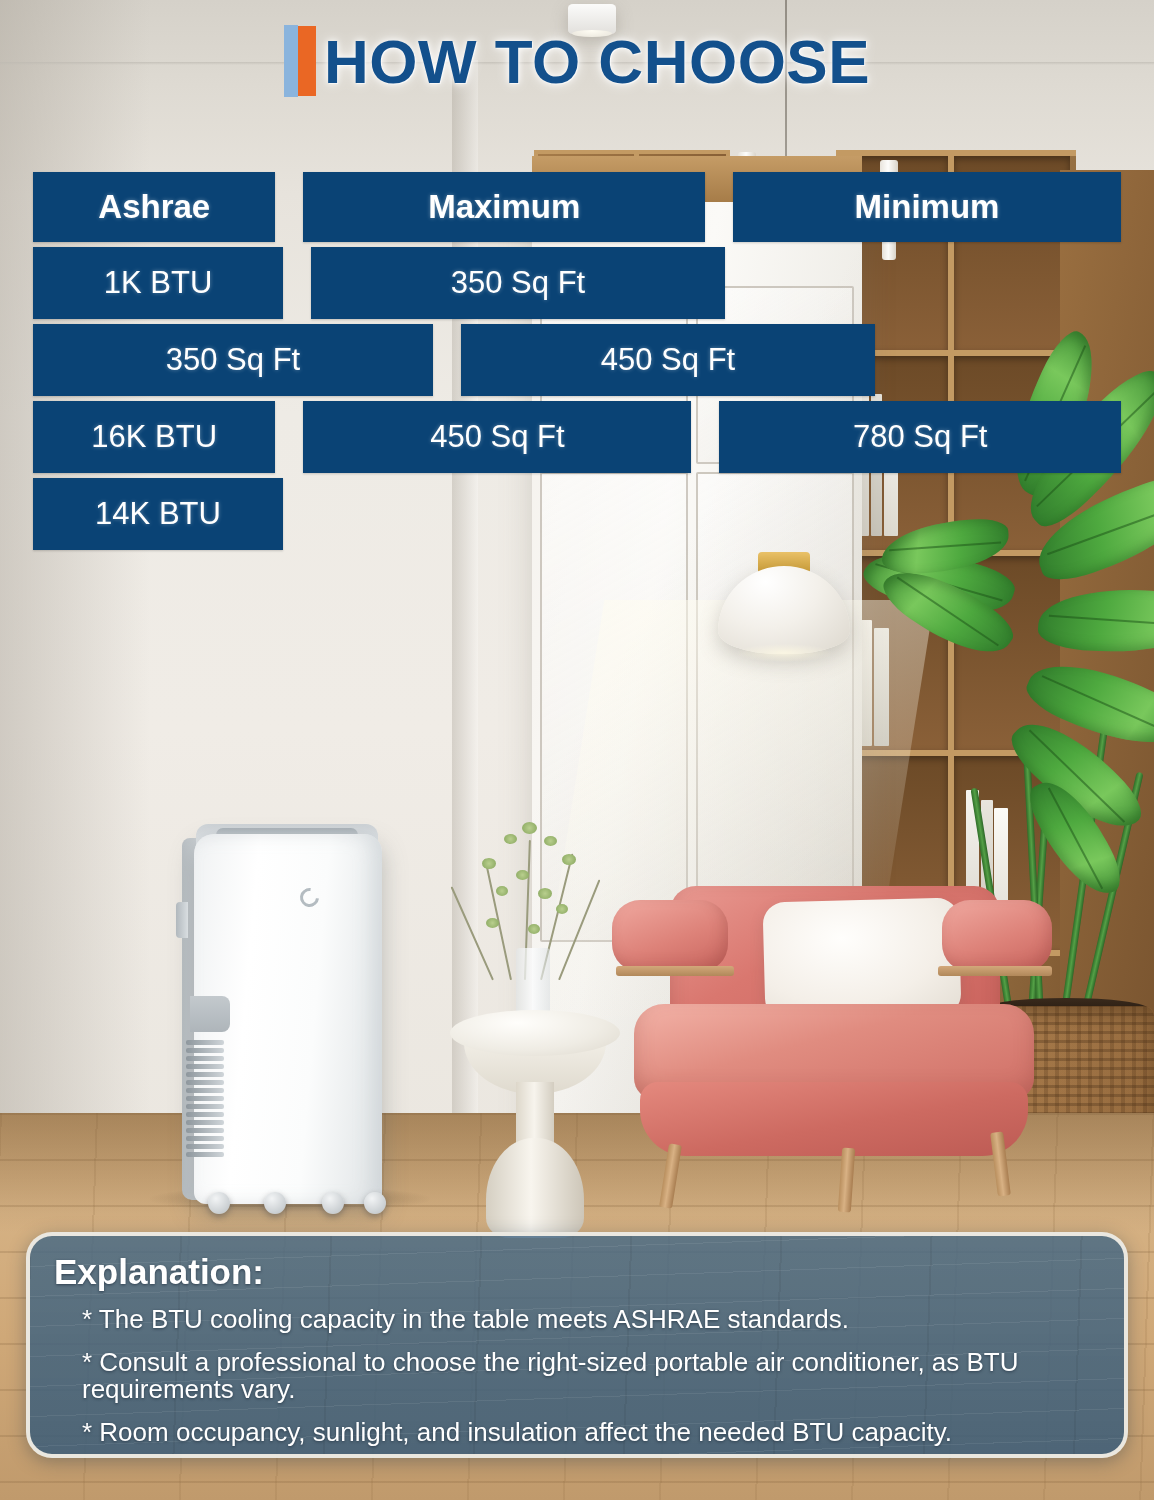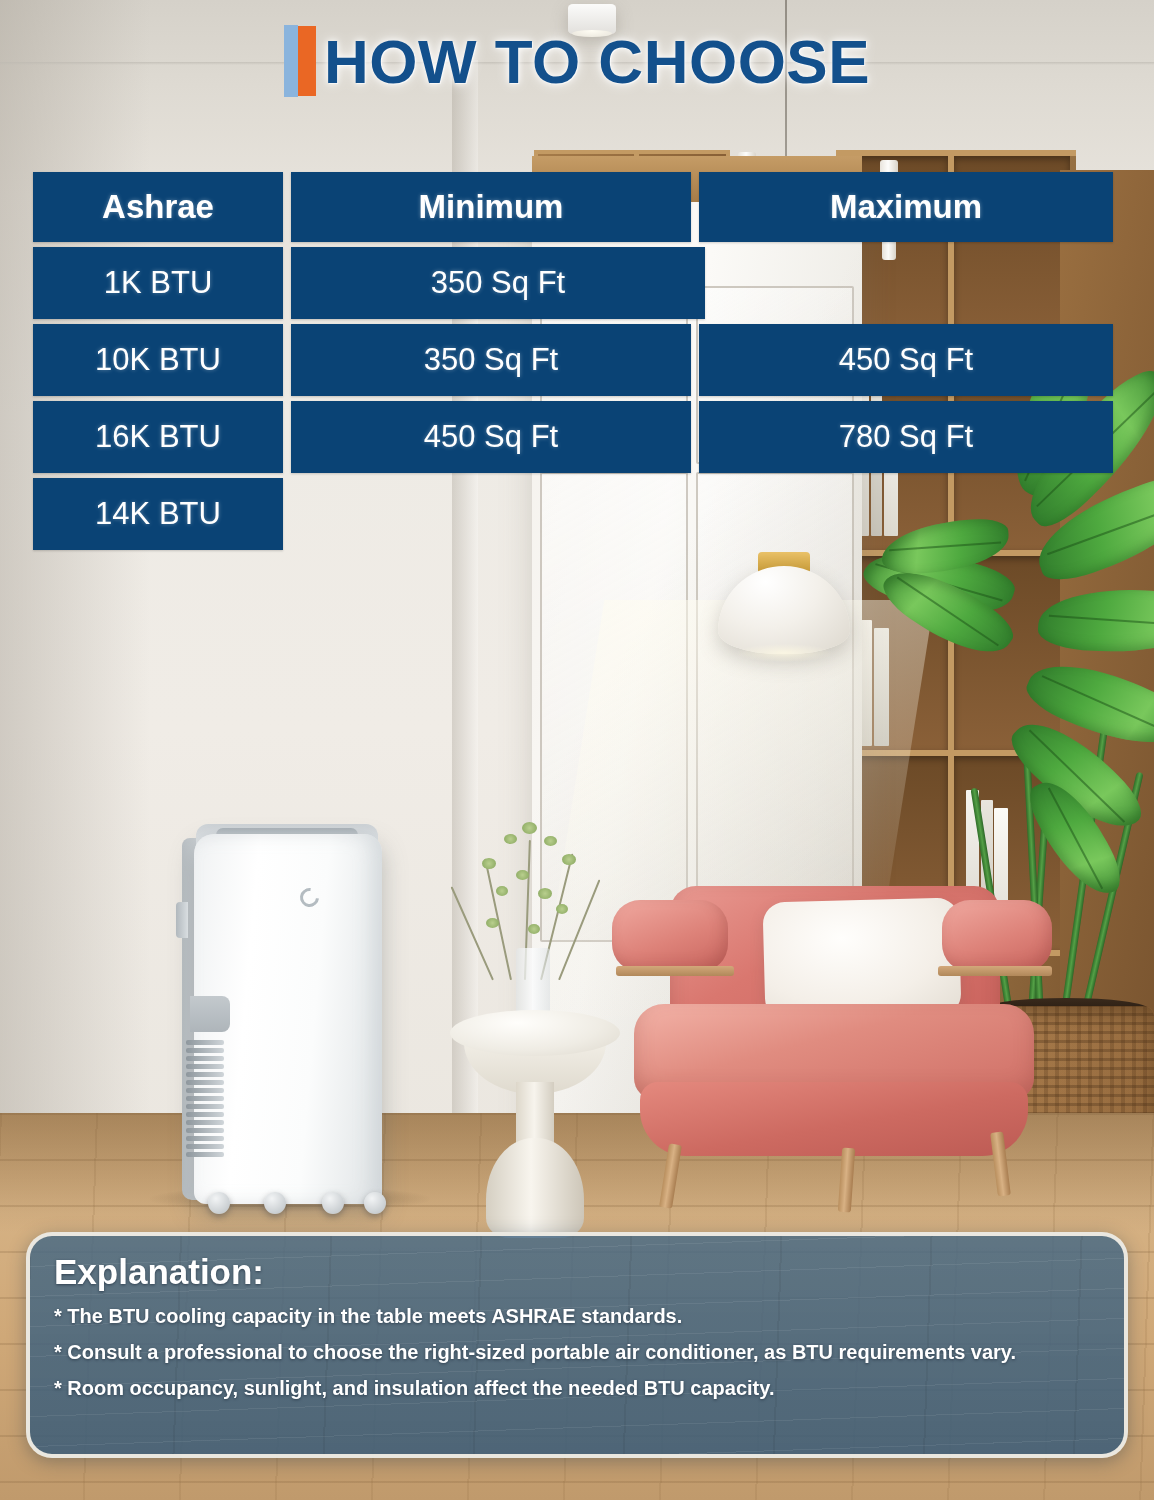--- a/index.html
+++ b/index.html
@@ -268,21 +268,21 @@
       0 0 14px rgba(255,255,255,.85),
       1px 1px 0 rgba(255,255,255,.6);
     white-space:nowrap;
   }
 
   
   .table{
     position:absolute; left:33px; top:172px; width:1088px;
     display:flex; flex-direction:column; gap:5px;
   }
-  .trow{ display:flex; gap:8px;text-align:right; }
+  .trow{ display:flex; gap:28px;text-align:right; }
   .cell{
     background:#0a4375;
     color:#ffffff;
     display:flex; align-items:center; justify-content:center;
     height:72px;
     font-size:31px;
     text-shadow:0 0 4px rgba(255,255,255,.35);
     box-shadow:0 1px 2px rgba(0,0,0,.18);
   }
   .trow.header .cell{ font-weight:bold; font-size:33px; height:70px; }
@@ -308,23 +308,24 @@
       repeating-linear-gradient(92deg,rgba(0,0,0,.06) 0 2px,rgba(0,0,0,0) 2px 150px);
     pointer-events:none;
   }
   .ex-title{
     position:relative;
     font-size:35px; font-weight:bold; margin-bottom:14px;
     text-shadow:0 1px 3px rgba(20,34,48,.6);
   }
   .ex-line{
     position:relative;
-    font-size:20px; font-weight:bold; line-height:1.06;
+    font-size:26px; font-weight:normal; line-height:1.06;
     margin-bottom:15px;
     text-shadow:0 1px 3px rgba(20,34,48,.6);
+    margin-left:28px;
   }
   .ex-line:last-child{ margin-bottom:0; }
 
   
   .ac{ position:absolute; left:160px; top:824px; width:250px; height:390px; }
   .ac-top{
     position:absolute; left:36px; top:0; width:182px; height:28px;
     background:linear-gradient(180deg,#cdd2d6,#e9edef);
     border-radius:12px 12px 0 0;
   }
@@ -560,31 +561,30 @@
   <div class="title-wrap">
     <div class="bar-blue"></div>
     <div class="bar-orange"></div>
     <div class="title-text">HOW TO CHOOSE</div>
   </div>
 
   <div class="table">
 
     <div class="trow header">
       <div class="cell c1">Ashrae</div>
+      <div class="cell c3">Maximum</div>
       <div class="cell c2">Minimum</div>
-      <div class="cell c3">Maximum</div>
     </div>
 
     <div class="trow">
       <div class="cell c1">1K BTU</div>
       <div class="cell c3">350 Sq Ft</div>
     </div>
 
     <div class="trow">
-      <div class="cell c1">10K BTU</div>
       <div class="cell c2">350 Sq Ft</div>
       <div class="cell c3">450 Sq Ft</div>
     </div>
 
     <div class="trow">
       <div class="cell c1">16K BTU</div>
       <div class="cell c2">450 Sq Ft</div>
       <div class="cell c3">780 Sq Ft</div>
     </div>
 

